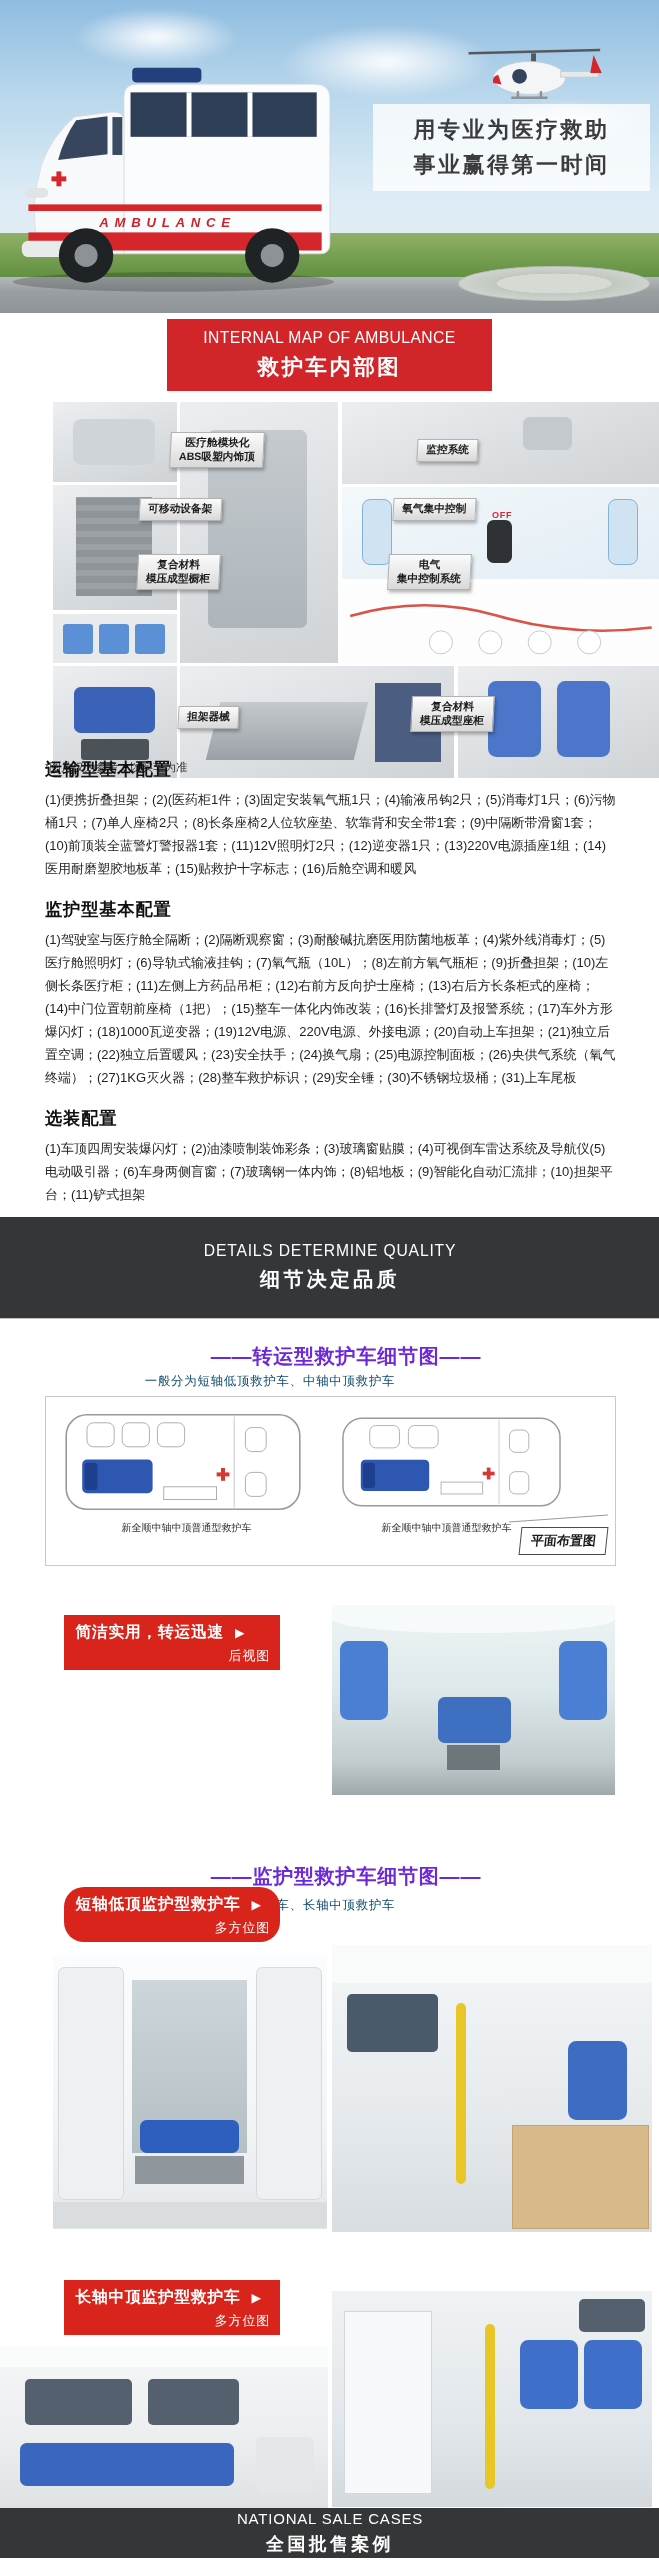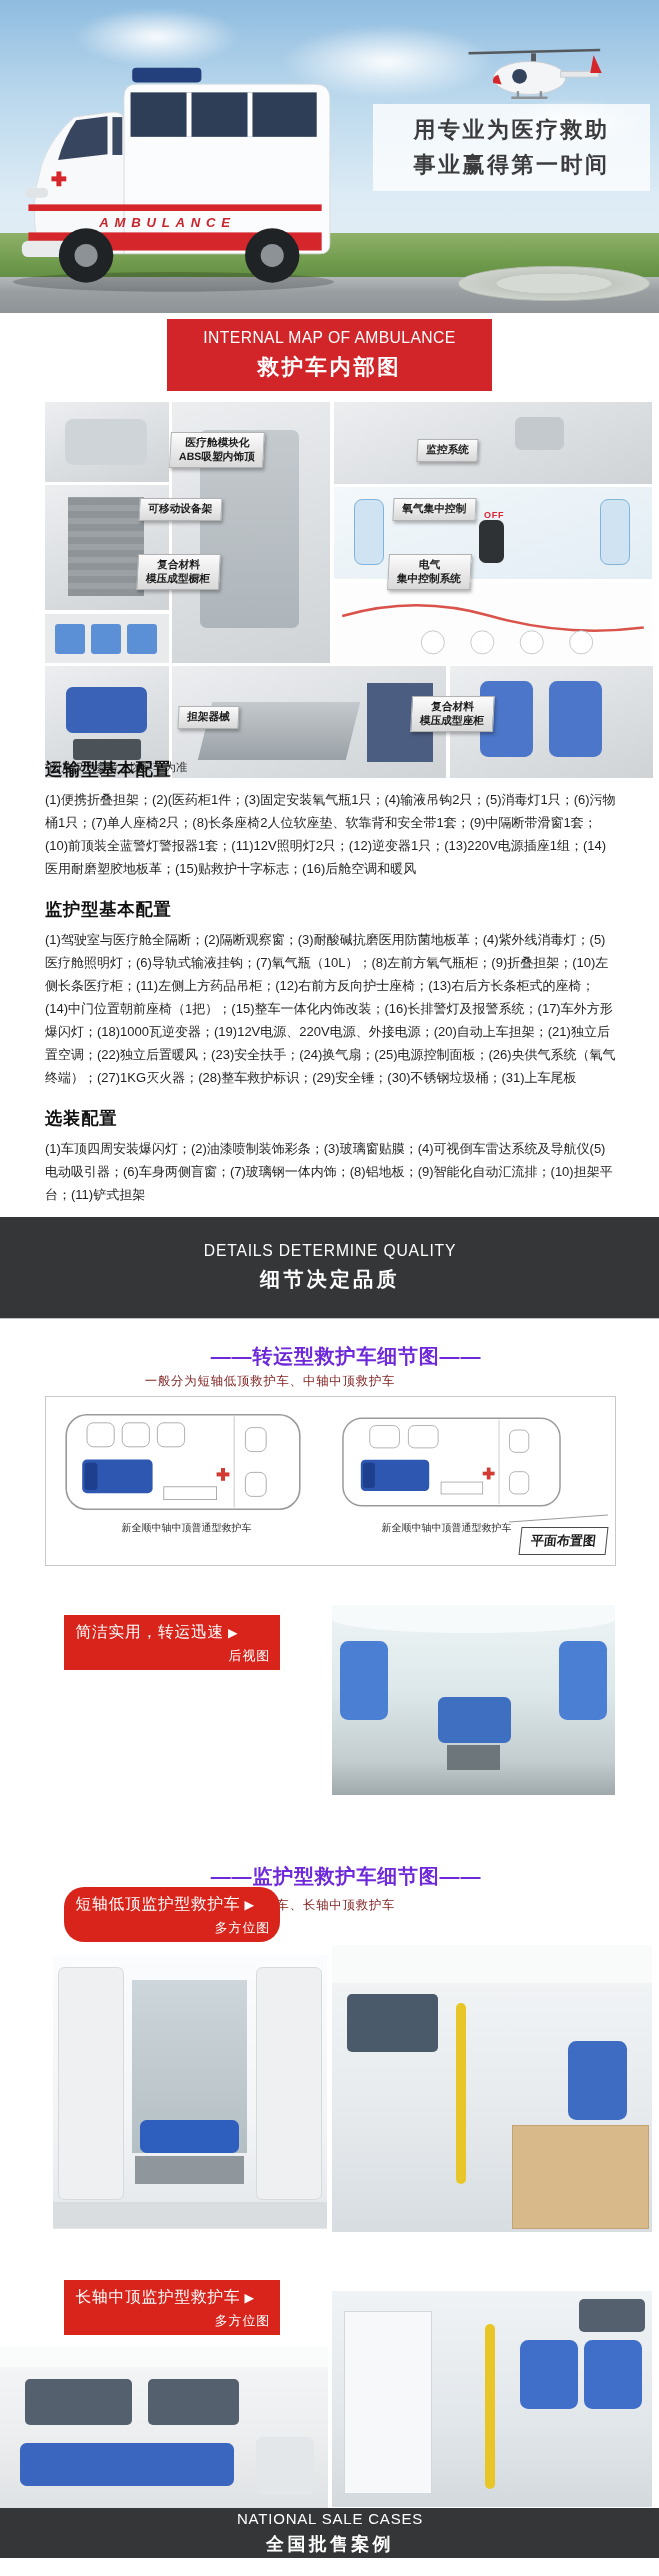--- a/index.html
+++ b/index.html
@@ -25,48 +25,48 @@
   .banner-red{left:167px;top:319px;width:325px;height:72px;background:#d2252a;color:#fff;
               display:flex;flex-direction:column;align-items:center;justify-content:center;gap:4.1px;}
   .banner-red .en{font-size:15.7px;letter-spacing:0.4px;}
   .banner-red .zh{font-size:21.4px;font-weight:bold;letter-spacing:2.5px;}
   .banner-dark{left:0;width:660px;background:#343638;color:#fff;display:flex;flex-direction:column;
                align-items:center;justify-content:center;gap:5.8px;border-bottom:1.6px solid #bfc2c4;}
   .banner-dark .en{font-size:15.7px;letter-spacing:0.8px;}
   .banner-dark .zh{font-size:20px;font-weight:bold;letter-spacing:3.3px;}
 
   
-  .tile{position:absolute;background:linear-gradient(160deg,#eceef0 0%,#dcdfe2 55%,#cfd3d6 100%);overflow:hidden;}
+  .tile{position:absolute;background:linear-gradient(160deg,#eceef0 0%,#dcdfe2 55%,#cfd3d6 100%);overflow:hidden;margin-left:8px;}
   .tile .shape{position:absolute;}
   .tag{position:absolute;background:linear-gradient(#fbfbfb,#d9d9d9);border:0.8px solid #b2b2b2;
        color:#1c1c1c;font-weight:bold;font-size:10.7px;line-height:1.3;padding:3.3px 8.2px;
        white-space:pre-line;text-align:center;box-shadow:1.6px 2.5px 3.3px rgba(0,0,0,.28);transform:skewX(-3deg);z-index:5;}
   .off-lab{position:absolute;left:150px;top:23px;font-size:9px;font-weight:bold;color:#d23;letter-spacing:0.8px;}
   .disclaimer{left:45px;top:760px;font-size:11.5px;color:#333;}
 
   
   .config{left:45px;top:757px;width:571px;}
   .h-cfg{font-size:17.3px;font-weight:bold;color:#101010;margin:0 0 7.4px 0;letter-spacing:0.8px;}
   .p-cfg{font-size:13px;line-height:23px;color:#1f1f1f;margin:0 0 16.5px 0;}
 
   
   .sec-title{left:16px;width:660px;text-align:center;font-size:20px;font-weight:bold;color:#6d28d9;letter-spacing:0.8px;}
-  .sec-sub{left:0;width:540px;text-align:center;font-size:12.4px;color:#7f1d1d;letter-spacing:0.8px;}
+  .sec-sub{left:0;width:540px;text-align:center;font-size:12.4px;color:#0c4a6e;letter-spacing:0.8px;}
 
   
   .floorbox{left:45px;top:1396px;width:569px;height:168px;border:0.8px solid #c8c8c8;background:#fff;}
   .fp-cap{position:absolute;top:124px;font-size:10px;color:#333;width:231px;text-align:center;}
   .fp-badge{position:absolute;right:8.2px;bottom:10px;border:1.6px solid #4a4a4a;background:#fff;
             padding:4.1px 10px;font-size:13px;font-weight:bold;color:#1b1b1b;transform:skewX(-6deg);}
   .fp-line{position:absolute;height:0.8px;background:#9a9a9a;}
 
   
   .redlabel{position:absolute;left:64px;width:216px;background:#d8241b;color:#fff;
             padding:7.4px 10px 5.8px 11.5px;box-sizing:border-box;display:flex;flex-direction:column;}
-  .redlabel .row{display:flex;align-items:center;gap:4px;font-size:15.7px;font-weight:normal;letter-spacing:0.8px;}
+  .redlabel .row{display:flex;align-items:center;gap:11px;font-size:15.7px;font-weight:bold;letter-spacing:0.8px;}
   .redlabel .arrow{font-size:12.4px;}
   .redlabel .sub{align-self:flex-end;font-size:13px;margin-top:3.3px;letter-spacing:0.8px;}
 
   
   .photo{position:absolute;overflow:hidden;}
   .p-rear{background:linear-gradient(180deg,#eef4f5 0%,#dde8ea 45%,#c3cdd0 82%,#9fa8ab 100%);}
   .p-shortleft{background:linear-gradient(180deg,#fbfcfd 0%,#f2f4f6 60%,#e4e7ea 100%);}
   .p-shortright{background:linear-gradient(180deg,#f4f6f7 0%,#e7ebee 55%,#d8dde1 100%);}
   .p-longright{background:linear-gradient(180deg,#f0f3f5 0%,#e2e7eb 60%,#d3d9dd 100%);}
   .p-longleft{background:linear-gradient(180deg,#f5f6f7 0%,#eceeef 55%,#dfe2e4 100%);}

